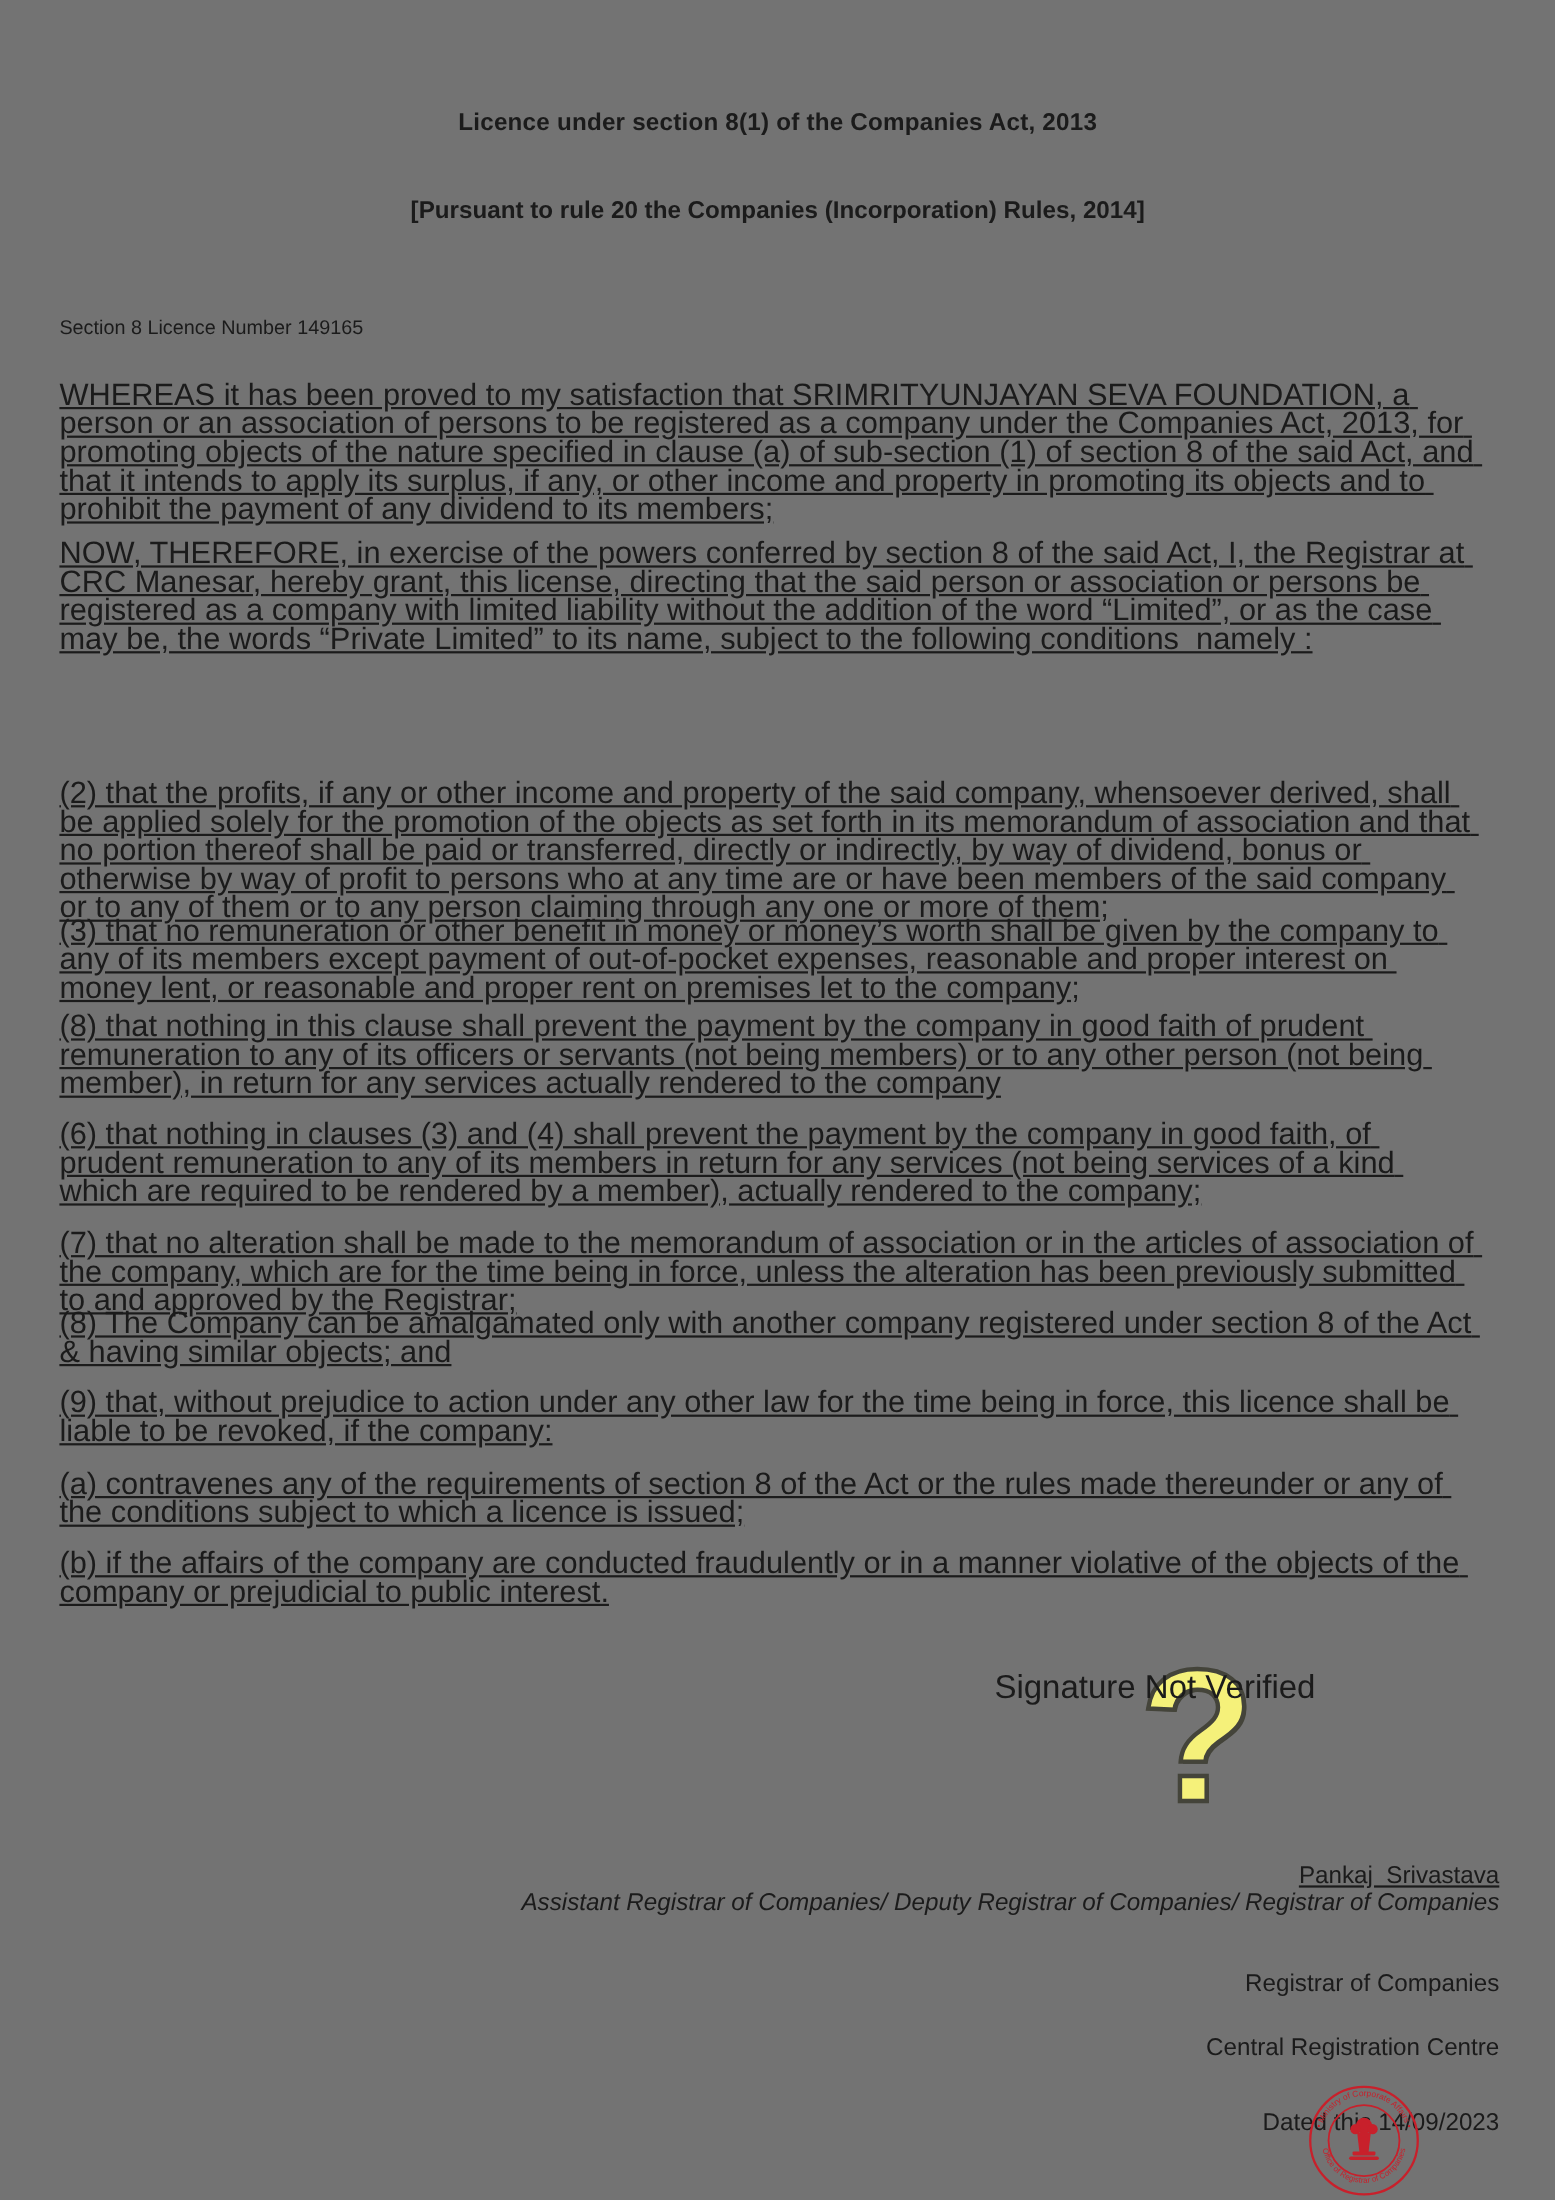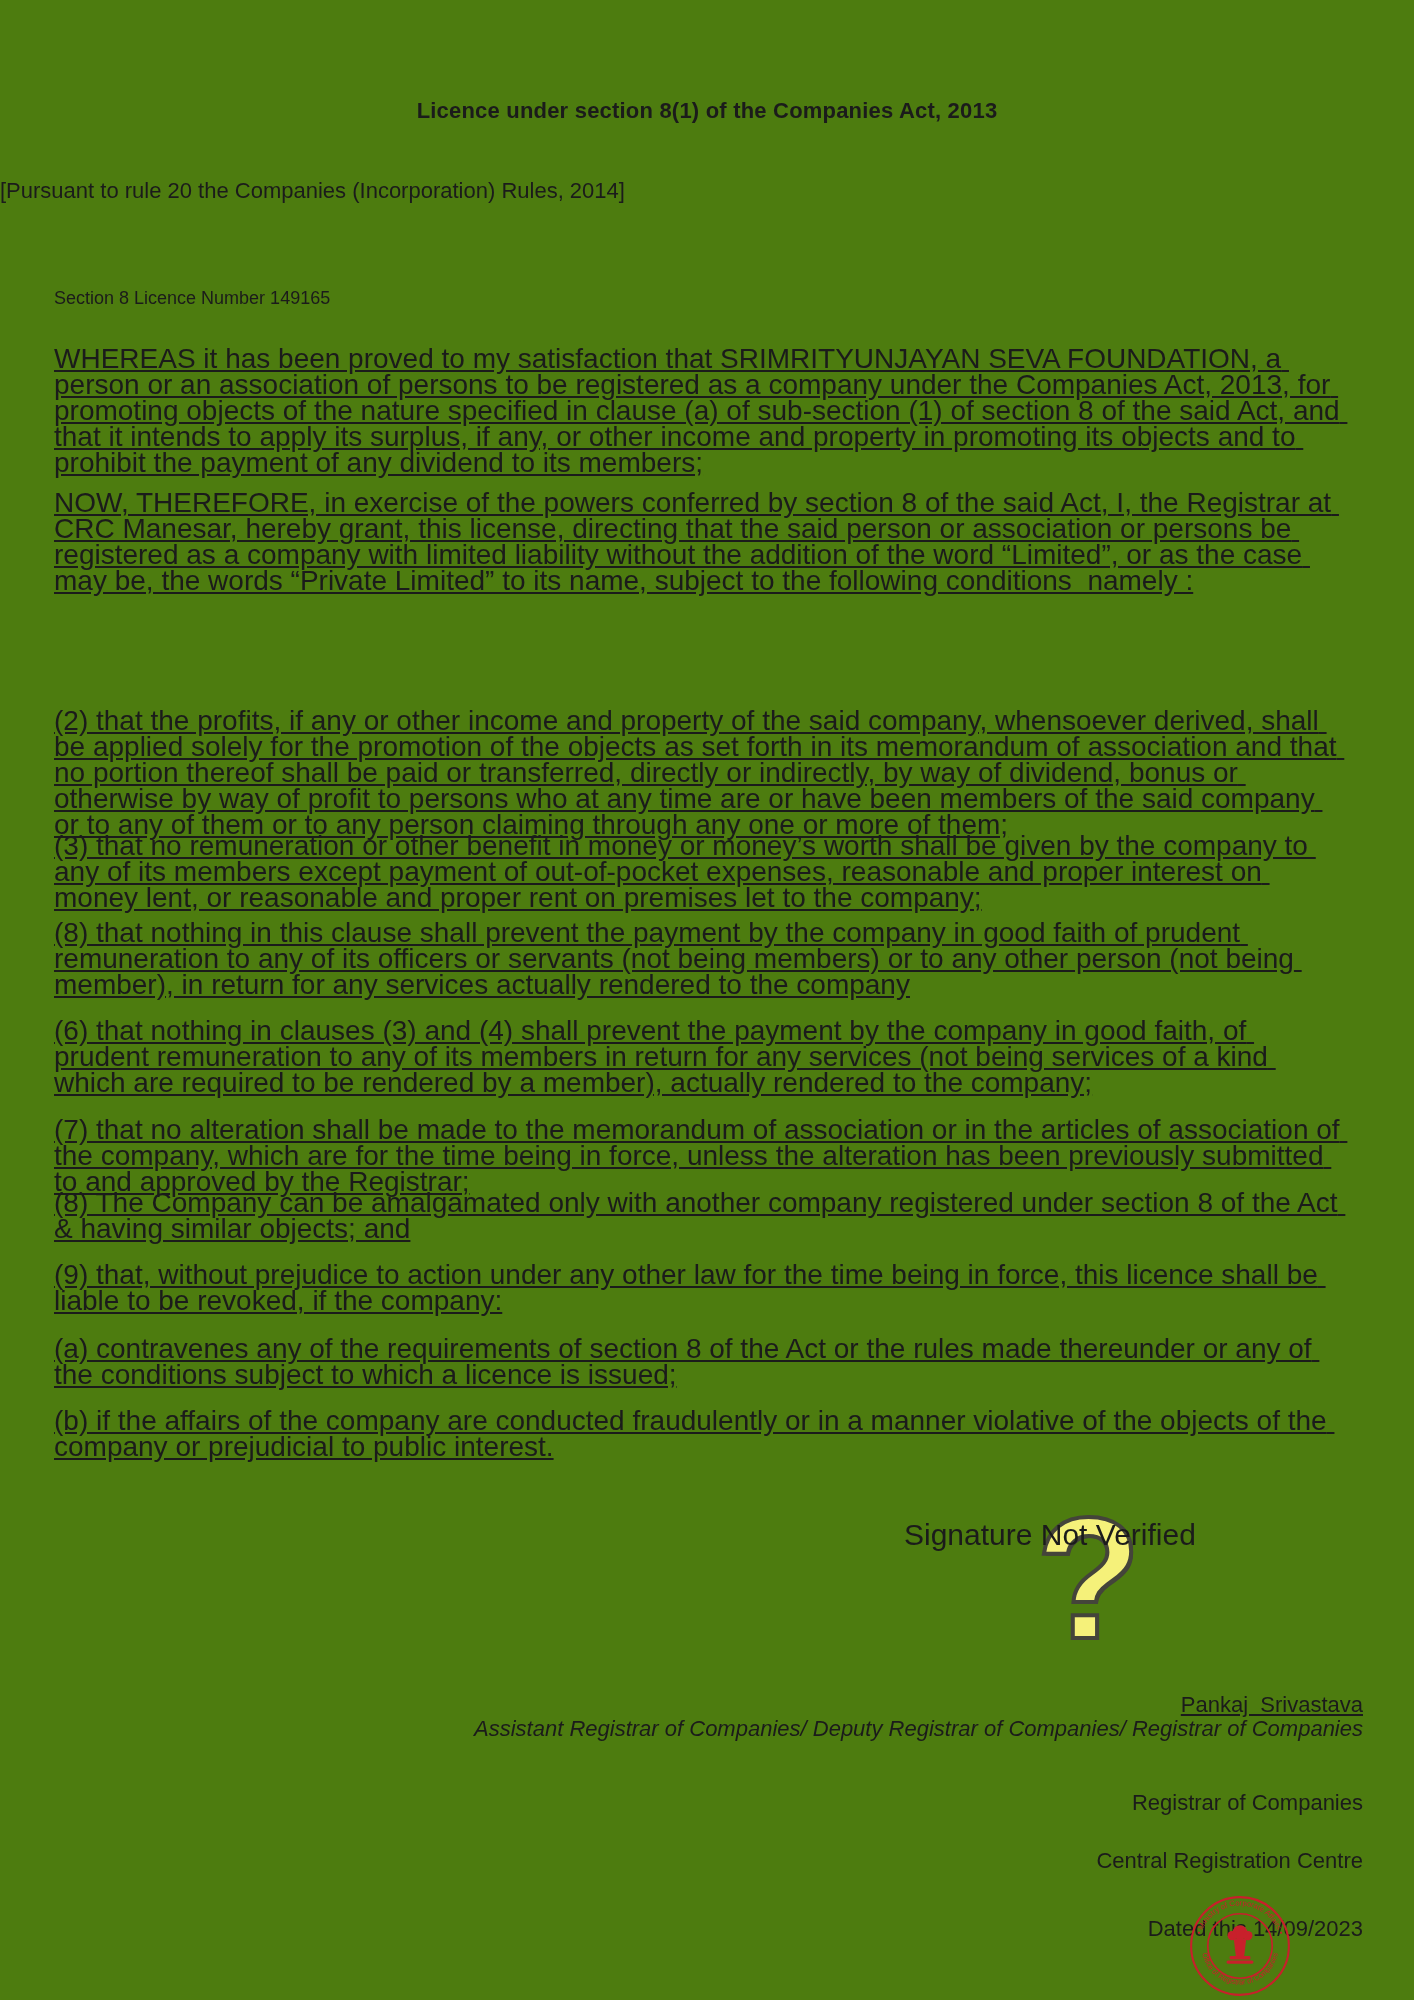--- a/index.html
+++ b/index.html
@@ -5,33 +5,35 @@
   * { margin: 0; padding: 0; box-sizing: border-box; }
   html, body { background: #ffffff; }
   body {
     font-family: "Liberation Sans", sans-serif;
     color: #1b1b1b;
   }
   .page {
     position: relative;
     width: 1414px;
     height: 2000px;
-    background: #4d7c0f;
+    background: #737373;
     overflow: hidden;
   }
   .abs { position: absolute; }
   .doc-title {
     top: 98px; left: 0; width: 100%;
     text-align: center;
     font-size: 22px; font-weight: bold;
     letter-spacing: 0.2px;
   }
   .doc-subtitle {
     top: 178px; left: 0; width: 100%;
+    text-align: center;
     font-size: 22px;
+    font-weight: bold;
   }
   .lic-no {
     top: 288px; left: 54px;
     font-size: 18px;
   }
   .para {
     left: 54px; width: 1292px;
     font-size: 28px; line-height: 26px;
     white-space: pre-wrap;
     text-decoration: underline;

